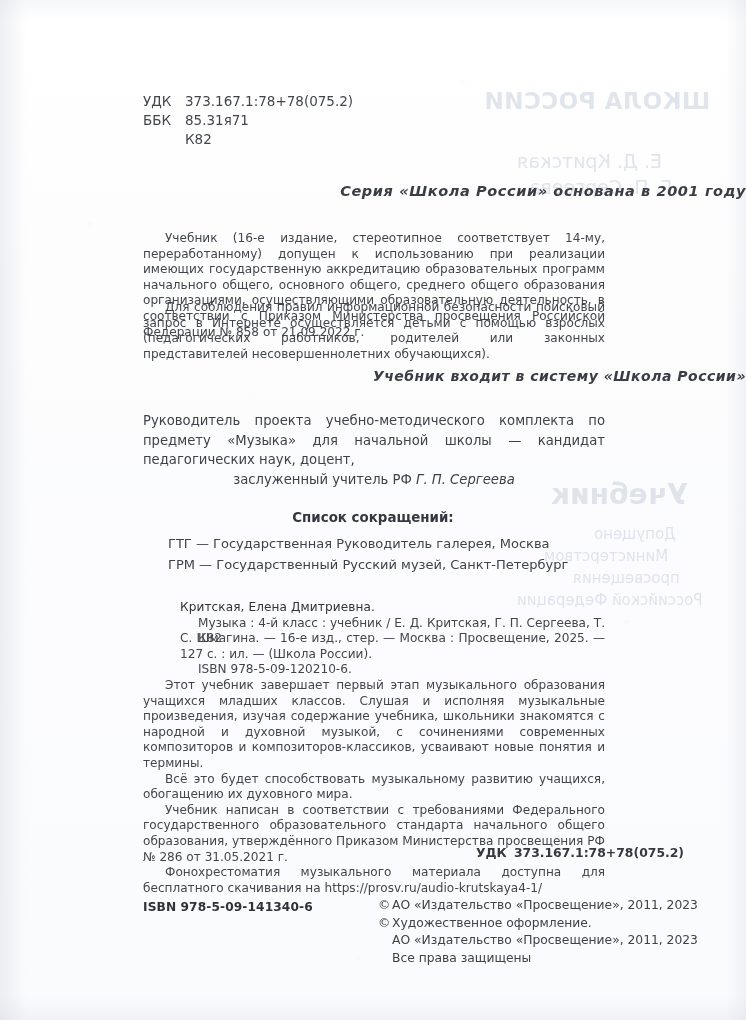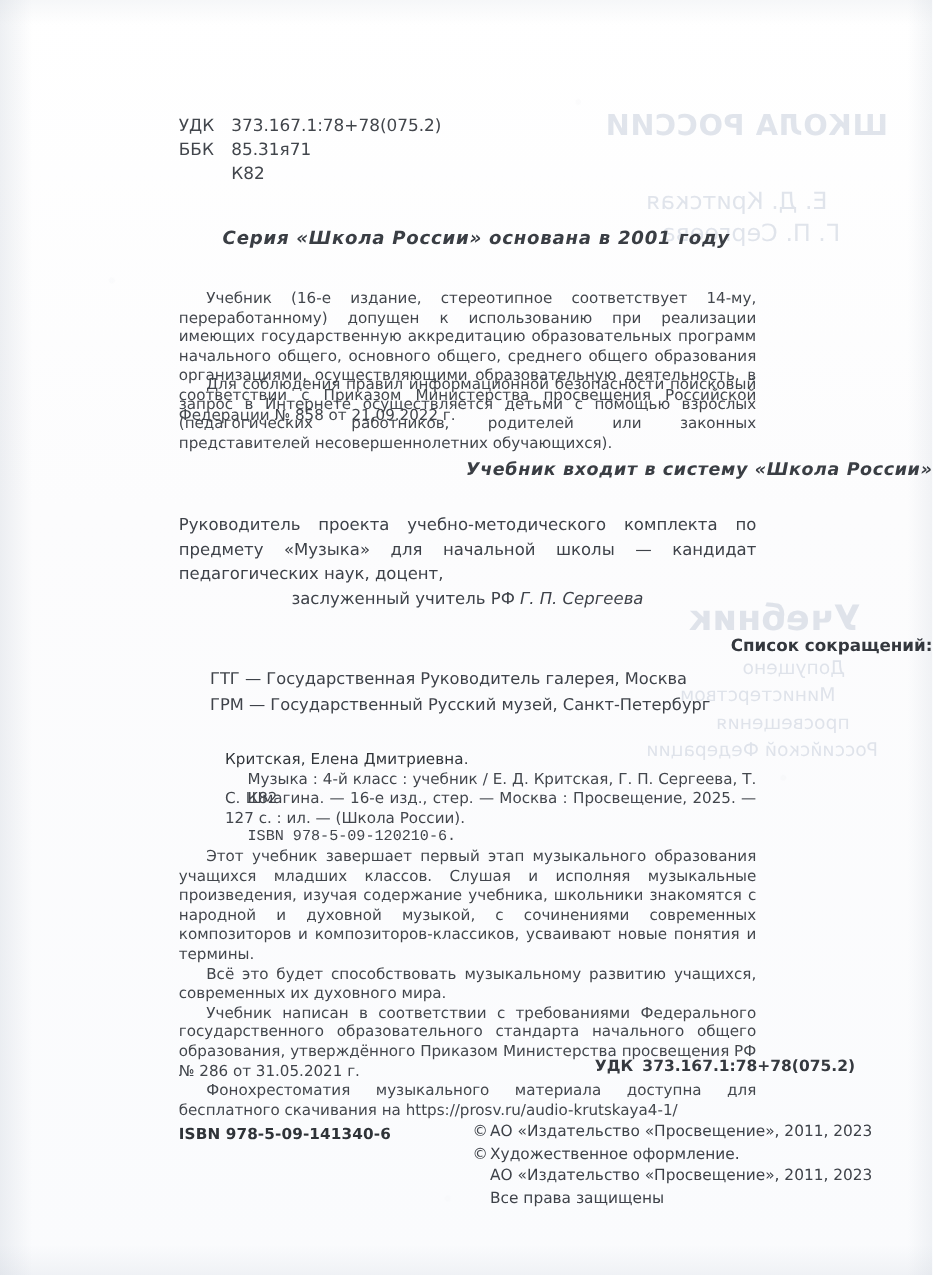--- a/index.html
+++ b/index.html
@@ -89,21 +89,21 @@
   }
   .udk-row { display: flex; }
   .udk-key { width: 42px; flex: 0 0 42px; }
   .udk-val { white-space: nowrap; }
 
   
   .series-line {
     position: absolute;
     top: 183px;
     left: 0; right: 0;
-    text-align: center;
+    text-align: right;
     font-style: italic;
     font-weight: 700;
     font-size: 14.5px;
     letter-spacing: .6px;
     color: #3a3e44;
     padding-left: 16px;
   }
 
   
   .para {
@@ -151,21 +151,21 @@
     text-align: left;
     text-align-last: center;
   }
   .leader-block i { font-style: italic; }
 
   
   .abbr-title {
     position: absolute;
     top: 510px;
     left: 0; right: 0;
-    text-align: right;
+    text-align: center;
     font-weight: 700;
     font-size: 13.4px;
     color: #34383e;
   }
   .abbr-list {
     position: absolute;
     top: 533px;
     left: 168px;
     font-size: 13px;
     line-height: 21px;
@@ -199,21 +199,20 @@
     position: absolute;
     left: 0;
     top: 15.6px;
     font-weight: 400;
     color: #42464c;
   }
   .bib-isbn {
     margin-left: 37px;
     text-indent: 18px;
     margin-top: 0;
-    font-family: Liberation Mono, monospace;
   }
   .bib-annot {
     text-indent: 22px;
     text-align: justify;
     text-justify: inter-word;
   }
 
   
   .udk-bottom {
     position: absolute;
@@ -305,21 +304,21 @@
     </div>
 
     <div class="bib">
       <div class="bib-author">Критская, Елена Дмитриевна.</div>
       <div class="bib-desc">
         <span class="bib-code">К82</span>
         <span>Музыка : 4-й класс : учебник / Е. Д. Критская, Г. П. Сергеева, Т. С. Шмагина. — 16-е изд., стер. — Москва : Просвещение, 2025. — 127 с. : ил. — (Школа России).</span>
       </div>
       <div class="bib-isbn">ISBN 978-5-09-120210-6.</div>
       <div class="bib-annot">Этот учебник завершает первый этап музыкального образования учащихся младших классов. Слушая и исполняя музыкальные произведения, изучая содержание учебника, школьники знакомятся с народной и духовной музыкой, с сочинениями современных композиторов и композиторов-классиков, усваивают новые понятия и термины.</div>
-      <div class="bib-annot">Всё это будет способствовать музыкальному развитию учащихся, современных их духовного мира.</div>
+      <div class="bib-annot">Всё это будет способствовать музыкальному развитию учащихся, обогащению их духовного мира.</div>
       <div class="bib-annot">Учебник написан в соответствии с требованиями Федерального государственного образовательного стандарта начального общего образования, утверждённого Приказом Министерства просвещения РФ № 286 от 31.05.2021 г.</div>
       <div class="bib-annot">Фонохрестоматия музыкального материала доступна для бесплатного скачивания на https://prosv.ru/audio-krutskaya4-1/</div>
     </div>
 
     <div class="udk-bottom">
       <div>
         <span class="k">УДК</span><span>373.167.1:78+78(075.2)</span>
       </div>
     </div>
 

